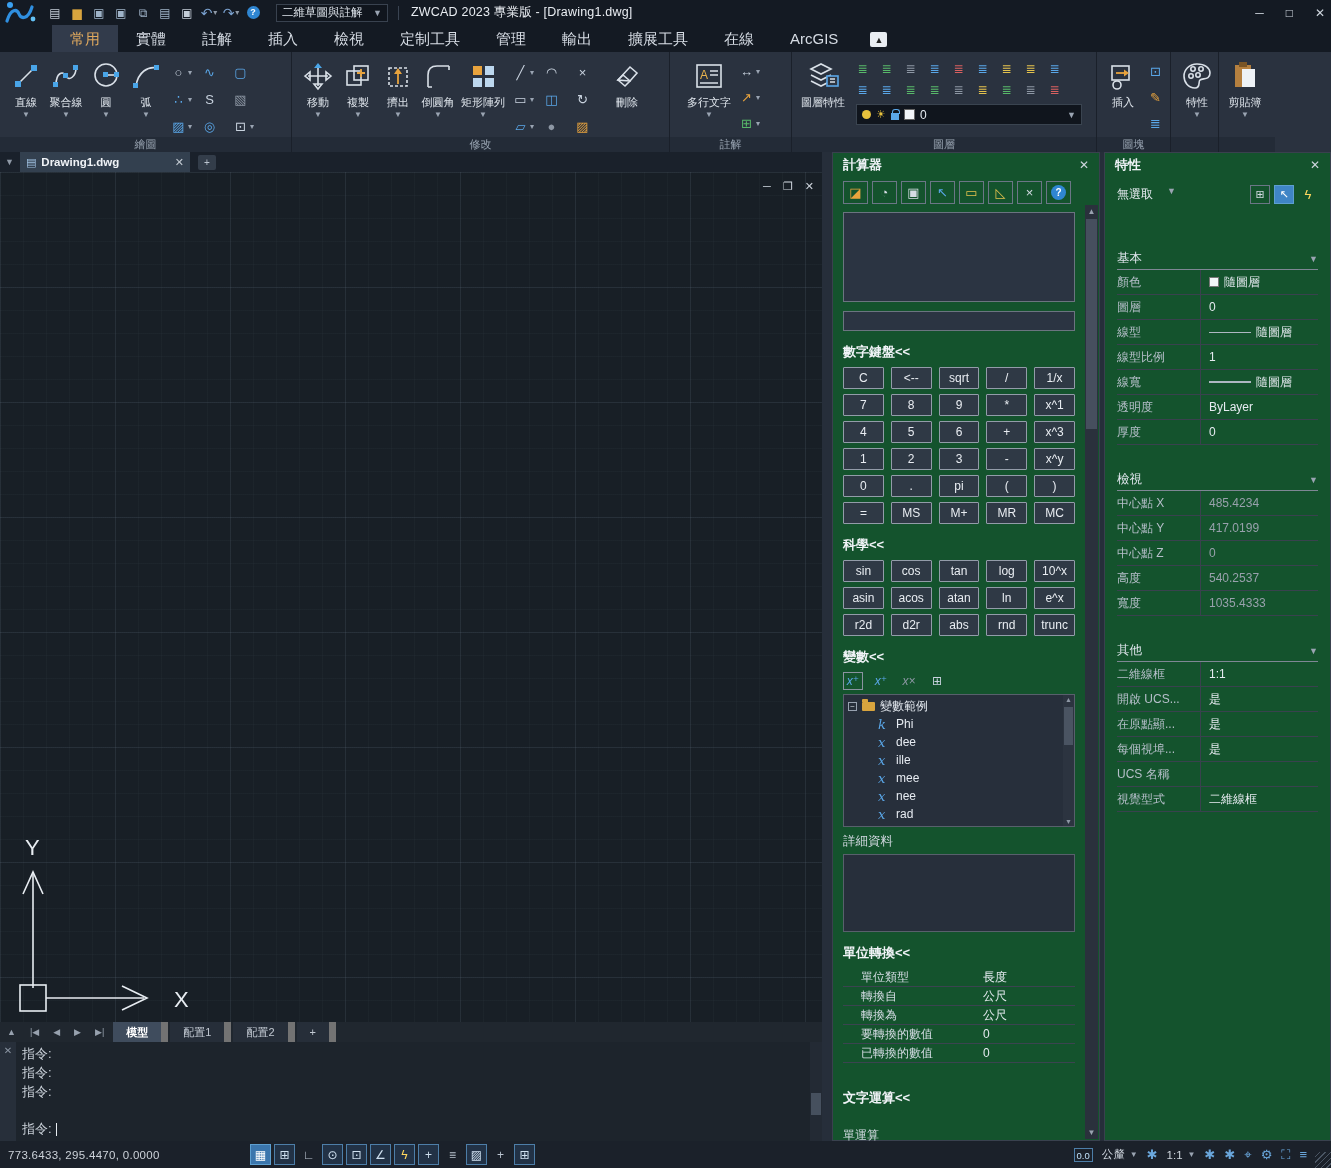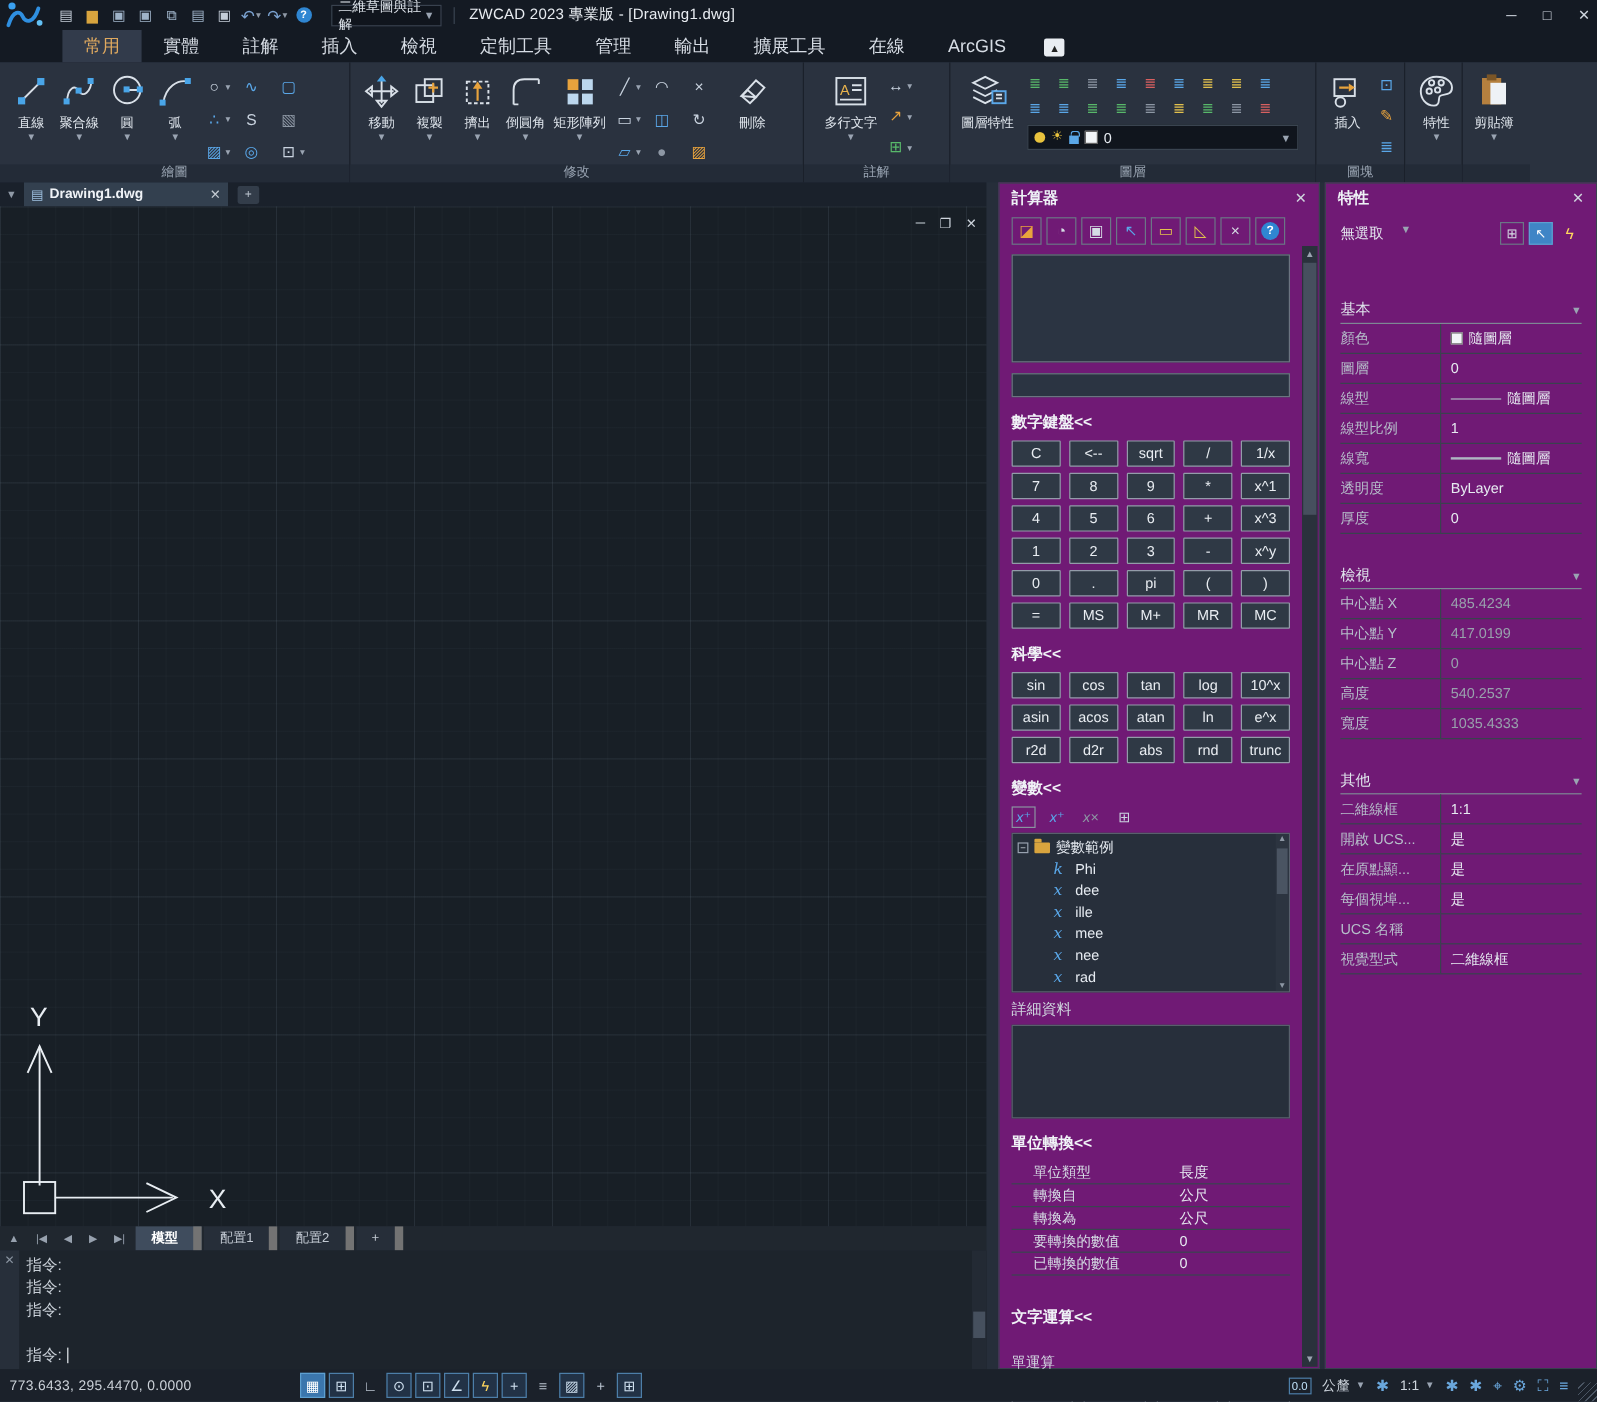--- a/index.html
+++ b/index.html
@@ -9,21 +9,21 @@
 #titlebar{position:absolute;left:0;top:0;width:1331px;height:25px;background:#141a23;display:flex;align-items:center}
 #logo{width:44px;height:25px;flex:0 0 44px}
 .qa{display:flex;align-items:center;gap:4px;margin-left:2px}
 .qa-it{width:18px;height:18px;display:flex;align-items:center;justify-content:center;color:#c4cdd8;font-size:12px;cursor:default}
 .qa-it .g{line-height:1}
 .qa-it.fold .g{color:#d8a43e}
 .qa-it.tint .g{color:#9fb3c8}
 .qa-it.arr .g{color:#7ba2d0;font-size:14px}
 .qa-it.hlp .g{width:13px;height:13px;background:#2f86d2;border-radius:50%;color:#fff;font-size:9px;font-weight:bold;display:flex;align-items:center;justify-content:center}
 .qa-it .dd{color:#8f99a6;font-size:8px;margin-left:1px}
-#workspace{margin-left:14px;width:92px;height:18px;background:#10151d;border:1px solid #39424f;display:flex;align-items:center;padding:0 5px;color:#dde3ea;font-size:11.5px}
+#workspace{margin-left:14px;width:112px;height:18px;background:#10151d;border:1px solid #39424f;display:flex;align-items:center;padding:0 5px;color:#dde3ea;font-size:11.5px}
 #workspace .dd{margin-left:auto;color:#9aa4b2;font-size:9px}
 #tdivider{width:1px;height:14px;background:#3a4452;margin-left:10px}
 #wtitle{margin-left:12px;font-size:12.5px;color:#e8ecf1;letter-spacing:.2px}
 .wctl{position:absolute;right:6px;top:0;height:25px;display:flex;align-items:center;gap:22px;color:#cfd6de;font-size:12px}
 .wctl span{cursor:default}
 
 #tabrow{position:absolute;left:0;top:25px;width:1331px;height:27px;background:#141a23;display:flex;align-items:flex-end}
 #tabrow .logo2{width:52px;height:27px;flex:0 0 52px}
 .rtab{padding:0 18px;height:27px;line-height:27px;color:#d6dce4;font-size:15px;cursor:default}
 .rtab.active{background:#323b4b;color:#dfa95f}
@@ -93,21 +93,21 @@
 .stog.boxed{border:1px solid #4d7ea8;background:#223246;color:#cfe0ef}
 .stog.on{border:1px solid #5d9fd0;background:#3b76ad;color:#fff}
 .stog.on2 .g{color:#ffd75e}
 #rightstat{position:absolute;right:24px;display:flex;align-items:center;gap:9px;color:#6aa7dc}
 #rightstat .txt{color:#cfd6de;font-size:11.5px}
 #rightstat .dd{color:#9aa4b2;font-size:8px;margin-left:-4px}
 #prec{border:1px solid #4d7ea8;color:#bfe0f8;font-size:9.5px;padding:0 2px;height:14px;line-height:13px}
 .ric{font-size:13px}
 #grip{position:absolute;right:0;bottom:0;width:16px;height:16px;background:repeating-linear-gradient(135deg,transparent 0 3px,#4a5563 3px 4px)}
 
-.palette{position:absolute;top:152px;height:989px;background:#701a75;border:1px solid #39414e}
+.palette{position:absolute;top:152px;height:989px;background:#14532d;border:1px solid #39414e}
 .ptitle{height:24px;display:flex;align-items:center;padding:0 10px;font-size:13px;font-weight:bold;color:#eef2f6}
 .ptitle .x{margin-left:auto;color:#cfd6de;font-size:12px;font-weight:normal}
 
 #calc{left:832px;width:268px}
 #calcbody{padding:2px 24px 4px 10px}
 .ctools{display:flex;gap:4px;margin-top:2px}
 .ctool{width:25px;height:23px;border:1px solid #6b7686;display:flex;align-items:center;justify-content:center;color:#d5dce4;font-size:13px}
 .ctool.c1 .g{color:#e8a33d}.ctool.c4 .g{color:#5aa7e8}.ctool.c5 .g{color:#e2c14d}.ctool.c6 .g{color:#e2c14d}
 .ctool.c8{border-color:#6b7686}
 .ctool.c8 .g{width:15px;height:15px;background:#2f86d2;border-radius:50%;color:#fff;font-size:10px;font-weight:bold;display:flex;align-items:center;justify-content:center}

